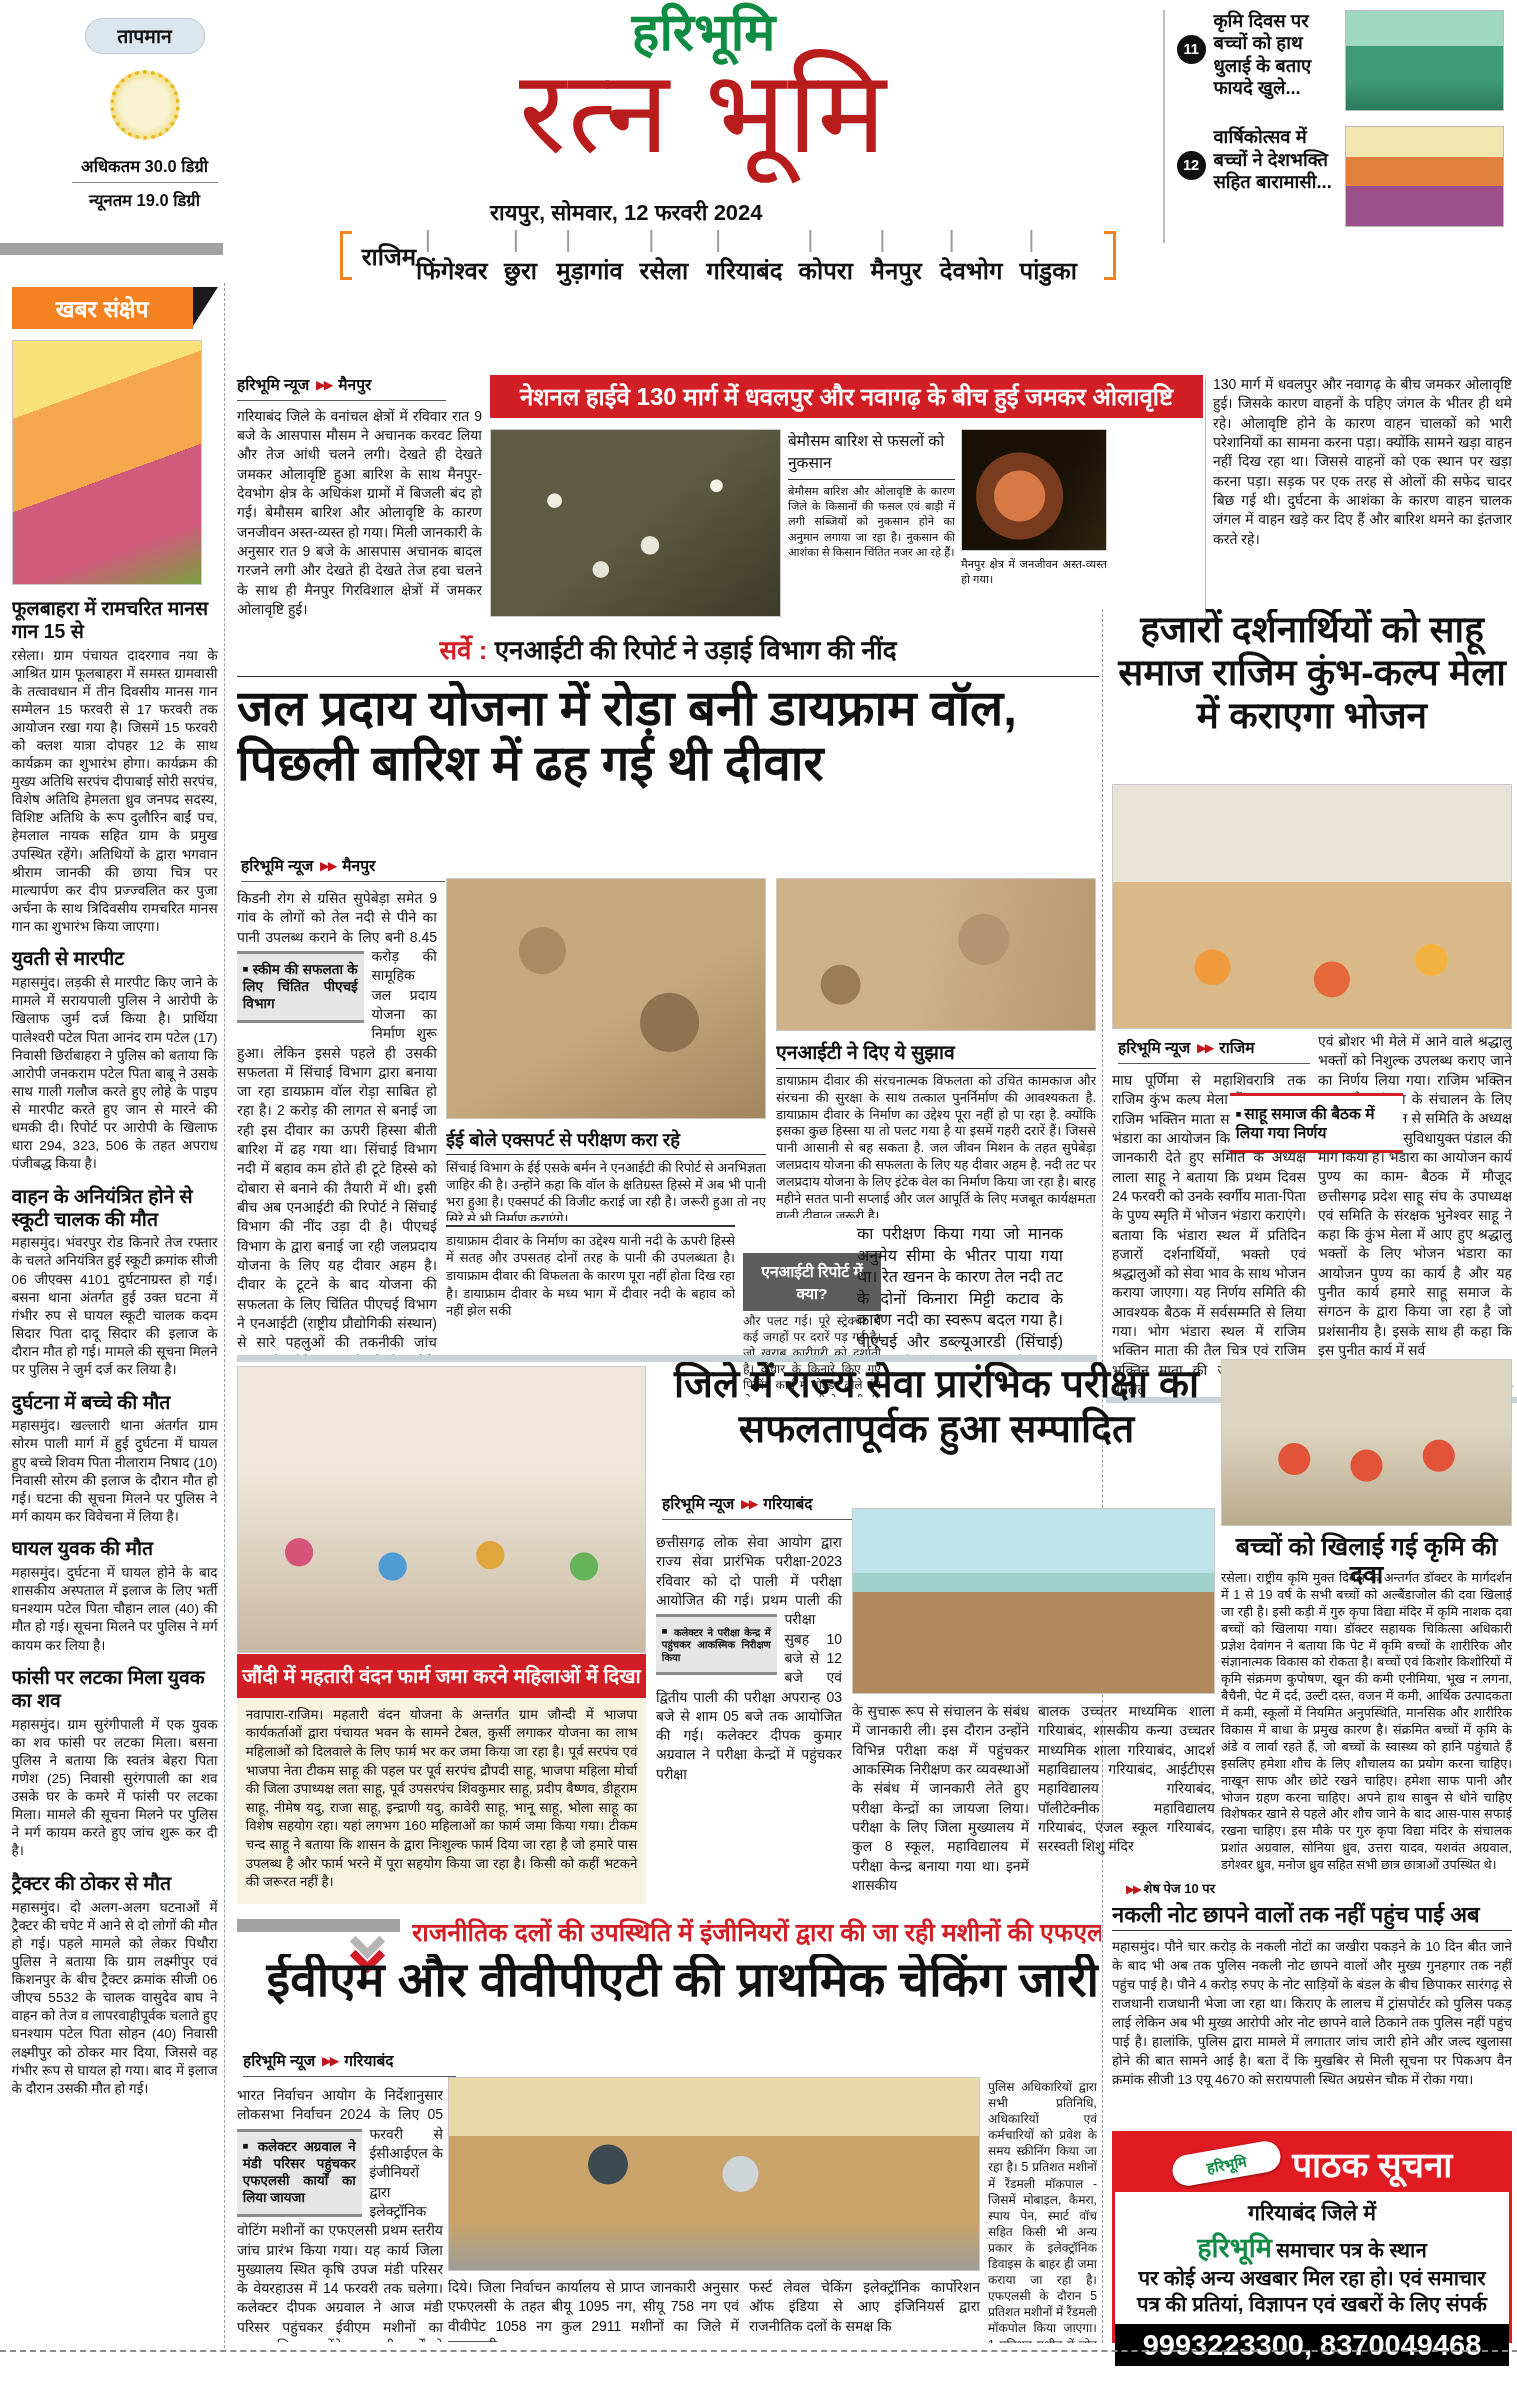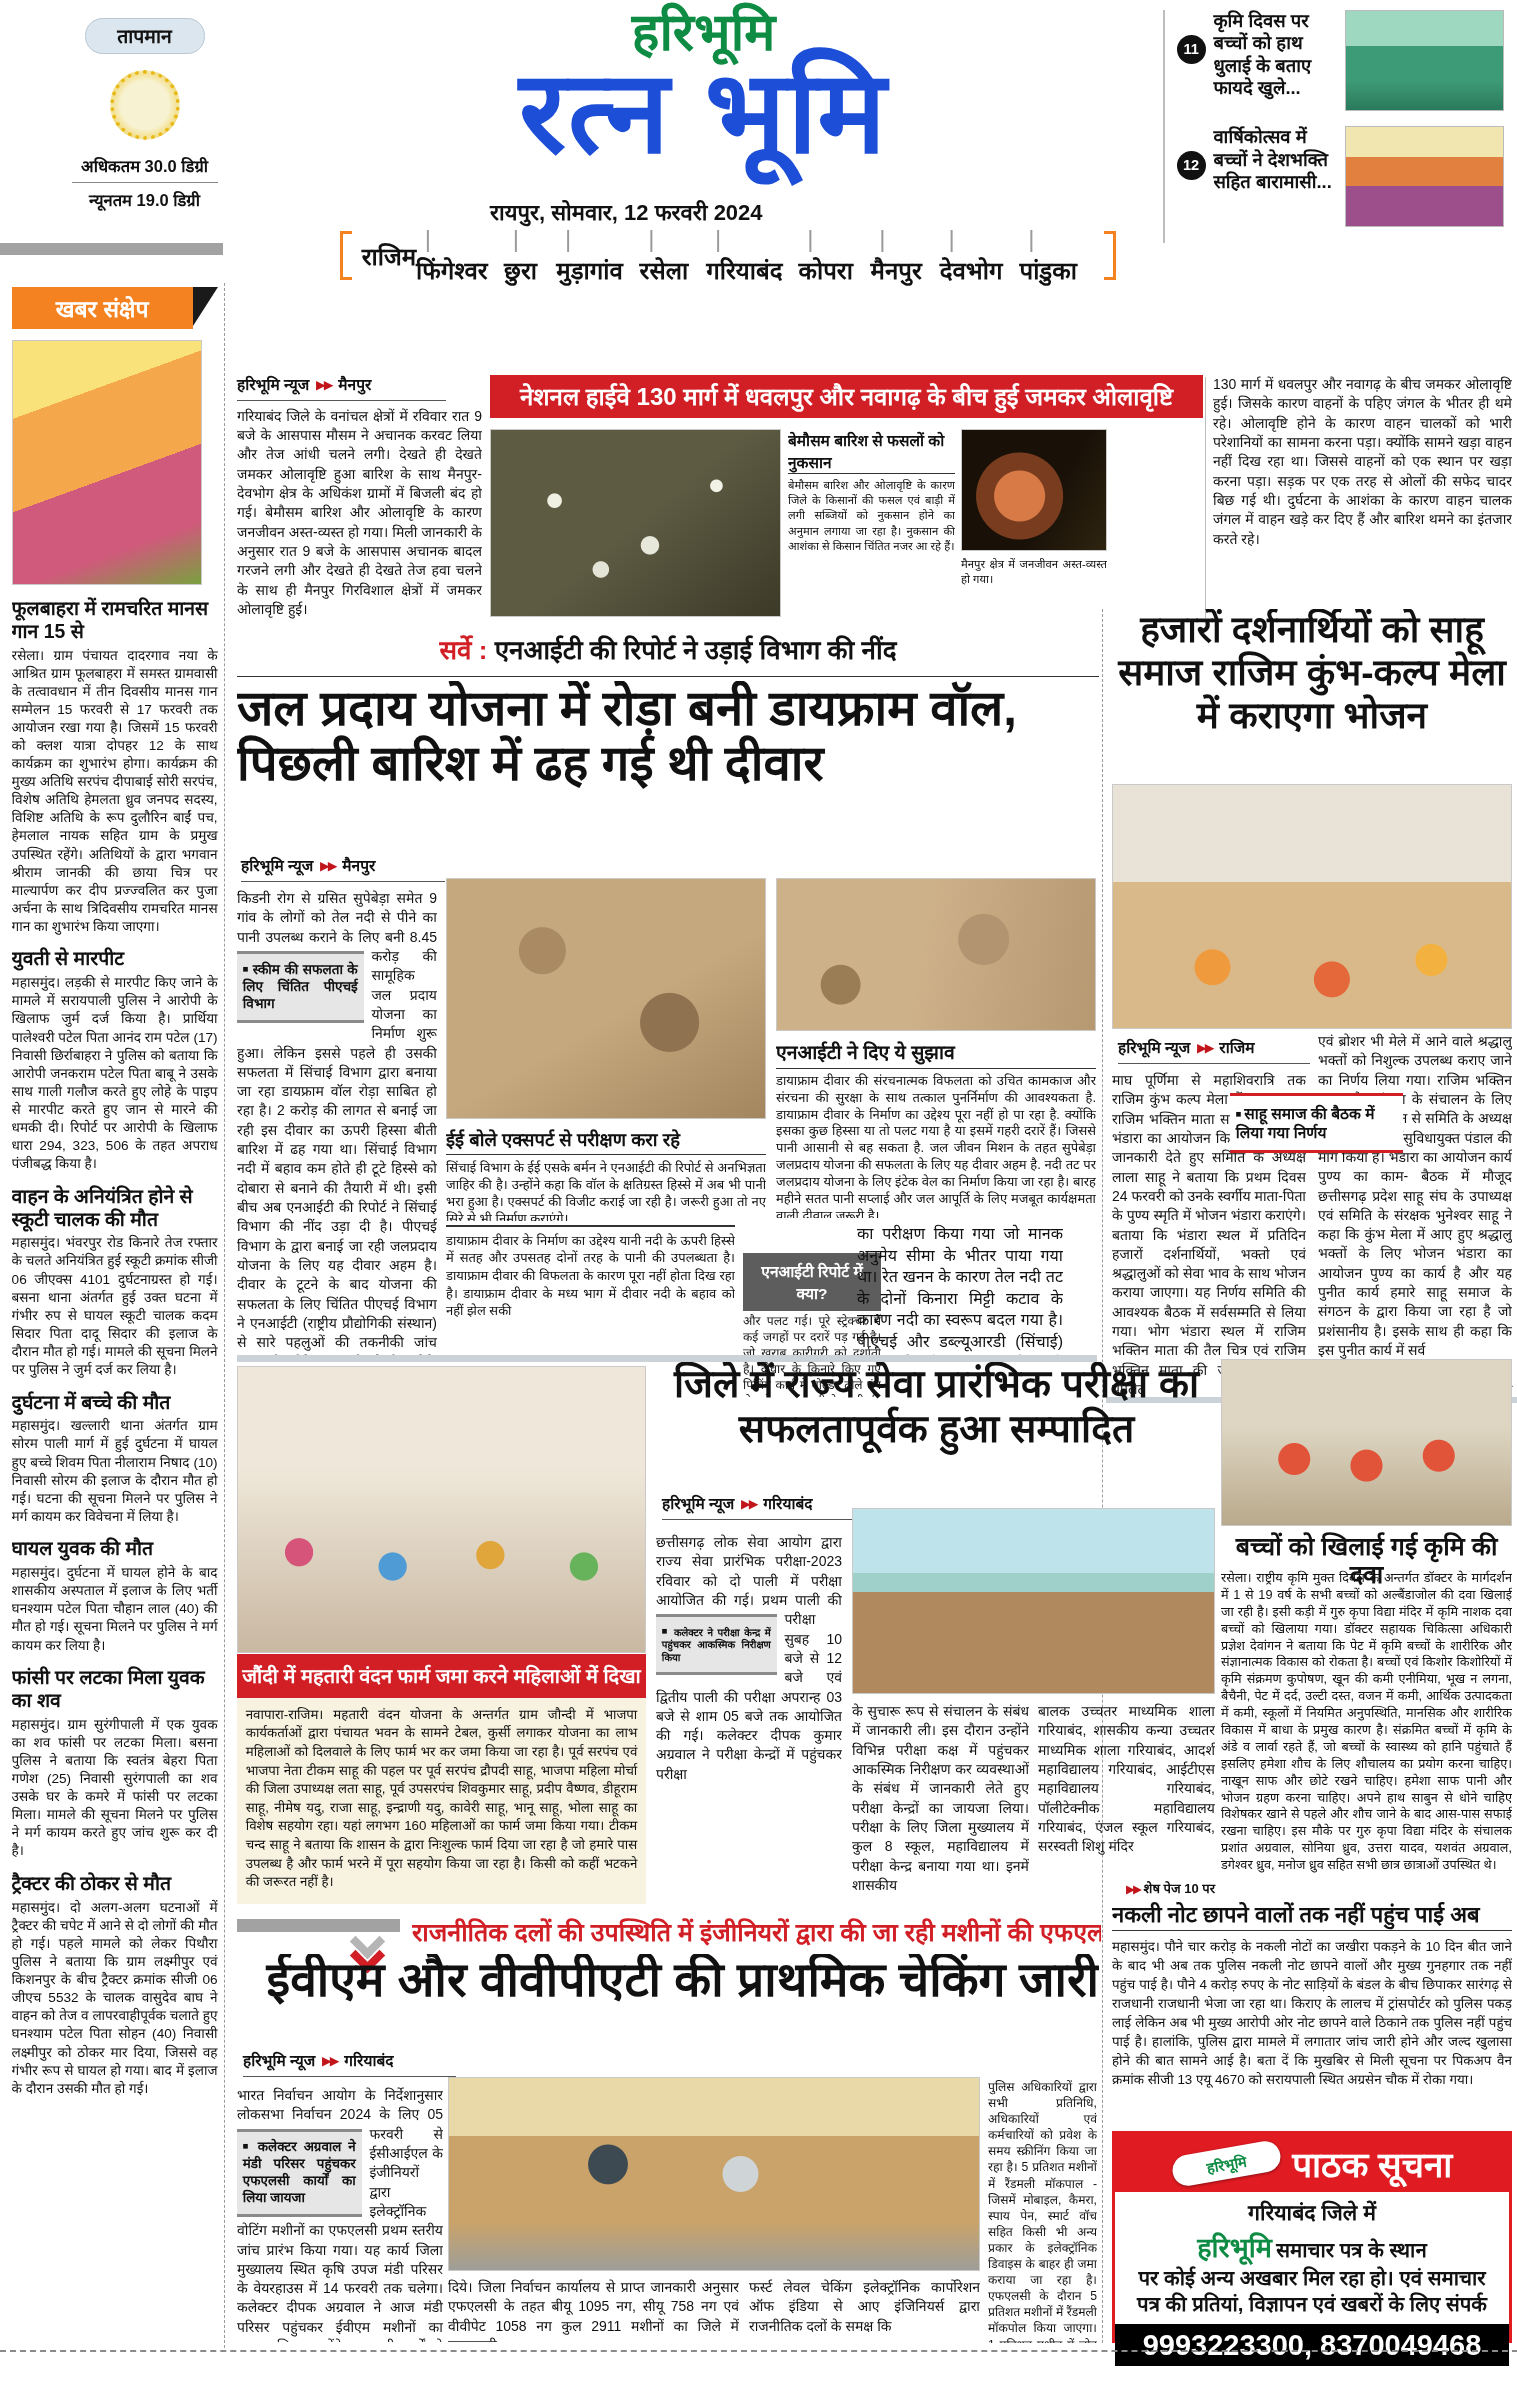--- a/index.html
+++ b/index.html
@@ -12,21 +12,21 @@
 
   
   .w-pill{width:118px;margin:0 auto;background:#dbe6ee;border:1px solid #b9c9d6;border-radius:17.5px;
           font-size:19.4px;font-weight:700;text-align:center;padding:3.9px 0;}
   .sun{width:62px;height:62px;border-radius:50%;margin:15.5px auto 9.7px auto;
        background:radial-gradient(circle,#f7f2d2 55%,#f3df8a 75%,#eec33b 100%);
        border:4.9px dotted #e8b917;}
   .w-line{font-size:16.5px;font-weight:700;text-align:center;padding:4.9px 0;}
   .w-sep{border-top:1px solid #888;width:146px;margin:0 auto;}
   .mast-top{font-size:52px;font-weight:800;color:#0e8c44;line-height:1;}
-  .mast-main{font-size:115px;font-weight:700;color:#1d4ed8;line-height:.95;letter-spacing:1.9px;}
+  .mast-main{font-size:115px;font-weight:400;color:#b91c1c;line-height:.95;letter-spacing:1.9px;}
   .dateline{font-size:22px;font-weight:700;}
   .teasers{border-left:2.9px solid #bdbdbd;padding-left:11.6px;}
   .teaser{display:flex;gap:7.8px;margin-bottom:15.5px;align-items:flex-start;}
   .badge{flex:0 0 29px;width:29px;height:29px;border-radius:50%;background:#111;color:#fff;
          font-size:14.6px;font-weight:700;text-align:center;line-height:29px;margin-top:25px;}
   .teaser-txt{width:124px;font-size:18.4px;font-weight:700;line-height:1.22;}
   .teaser-ph{width:157px;height:99px;border:1px solid #bbb;flex:0 0 157px;}
   .ph-t1{background:linear-gradient(180deg,#9fd8c0 0 35%,#3e9b77 35% 70%,#2a7a5c 100%),#3e9b77;}
   .ph-t2{background:linear-gradient(180deg,#f2e6b0 0 30%,#e2803f 30% 60%,#9c4f8b 60% 100%);}
 
@@ -210,21 +210,21 @@
       <span>मैनपुर</span>
     </div>
     <div class="bod just clip" style="height:212px;margin-top:5.8px;">गरियाबंद जिले के वनांचल क्षेत्रों में रविवार रात 9 बजे के आसपास मौसम ने अचानक करवट लिया और तेज आंधी चलने लगी। देखते ही देखते जमकर ओलावृष्टि हुआ बारिश के साथ मैनपुर-देवभोग क्षेत्र के अधिकंश ग्रामों में बिजली बंद हो गई। बेमौसम बारिश और ओलावृष्टि के कारण जनजीवन अस्त-व्यस्त हो गया। मिली जानकारी के अनुसार रात 9 बजे के आसपास अचानक बादल गरजने लगी और देखते ही देखते तेज हवा चलने के साथ ही मैनपुर गिरविशाल क्षेत्रों में जमकर ओलावृष्टि हुई।</div>
   </div>
 
   <div class="abs redband" style="left:490px;top:375px;width:713px;height:43px;font-size:24px;line-height:43px;overflow:hidden;">नेशनल हाईवे 130 मार्ग में धवलपुर और नवागढ़ के बीच हुई जमकर ओलावृष्टि</div>
 
   <div class="photo ph-hail" style="left:490px;top:429px;width:291px;height:188px;"></div>
 
   <div class="abs clip" style="left:788px;top:429px;width:167px;height:188px;">
-    <div style="font-size:15.5px;font-weight:700;border-bottom:1.9px solid #333;padding-bottom:0;margin-bottom:3.9px;">बेमौसम बारिश से फसलों को नुकसान</div>
+    <div style="font-size:15.5px;font-weight:400;border-bottom:1.9px solid #333;padding-bottom:6px;margin-bottom:3.9px;">बेमौसम बारिश से फसलों को नुकसान</div>
     <div class="just" style="font-size:11.3px;line-height:1.35;">बेमौसम बारिश और ओलावृष्टि के कारण जिले के किसानों की फसल एवं बाड़ी में लगी सब्जियों को नुकसान होने का अनुमान लगाया जा रहा है। नुकसान की आशंका से किसान चिंतित नजर आ रहे हैं।</div>
   </div>
 
   <div class="photo ph-hand" style="left:961px;top:429px;width:146px;height:122px;"></div>
   <div class="abs just clip" style="left:961px;top:557px;width:146px;height:60px;font-size:11.3px;line-height:1.35;">मैनपुर क्षेत्र में जनजीवन अस्त-व्यस्त हो गया।</div>
 
   <div class="abs" style="left:1205px;top:377px;height:241px;border-left:1px solid #bdbdbd;"></div>
   <div class="abs bod just clip" style="left:1213px;top:375px;width:299px;height:243px;">130 मार्ग में धवलपुर और नवागढ़ के बीच जमकर ओलावृष्टि हुई। जिसके कारण वाहनों के पहिए जंगल के भीतर ही थमे रहे। ओलावृष्टि होने के कारण वाहन चालकों को भारी परेशानियों का सामना करना पड़ा। क्योंकि सामने खड़ा वाहन नहीं दिख रहा था। जिससे वाहनों को एक स्थान पर खड़ा करना पड़ा। सड़क पर एक तरह से ओलों की सफेद चादर बिछ गई थी। दुर्घटना के आशंका के कारण वाहन चालक जंगल में वाहन खड़े कर दिए हैं और बारिश थमने का इंतजार करते रहे।</div>
 
   <div class="abs h-xxl clip" style="left:237px;top:681px;width:862px;height:167px;font-size:49px;line-height:1.12;">जल प्रदाय योजना में रोड़ा बनी डायफ्राम वॉल, पिछली बारिश में ढह गई थी दीवार</div>

